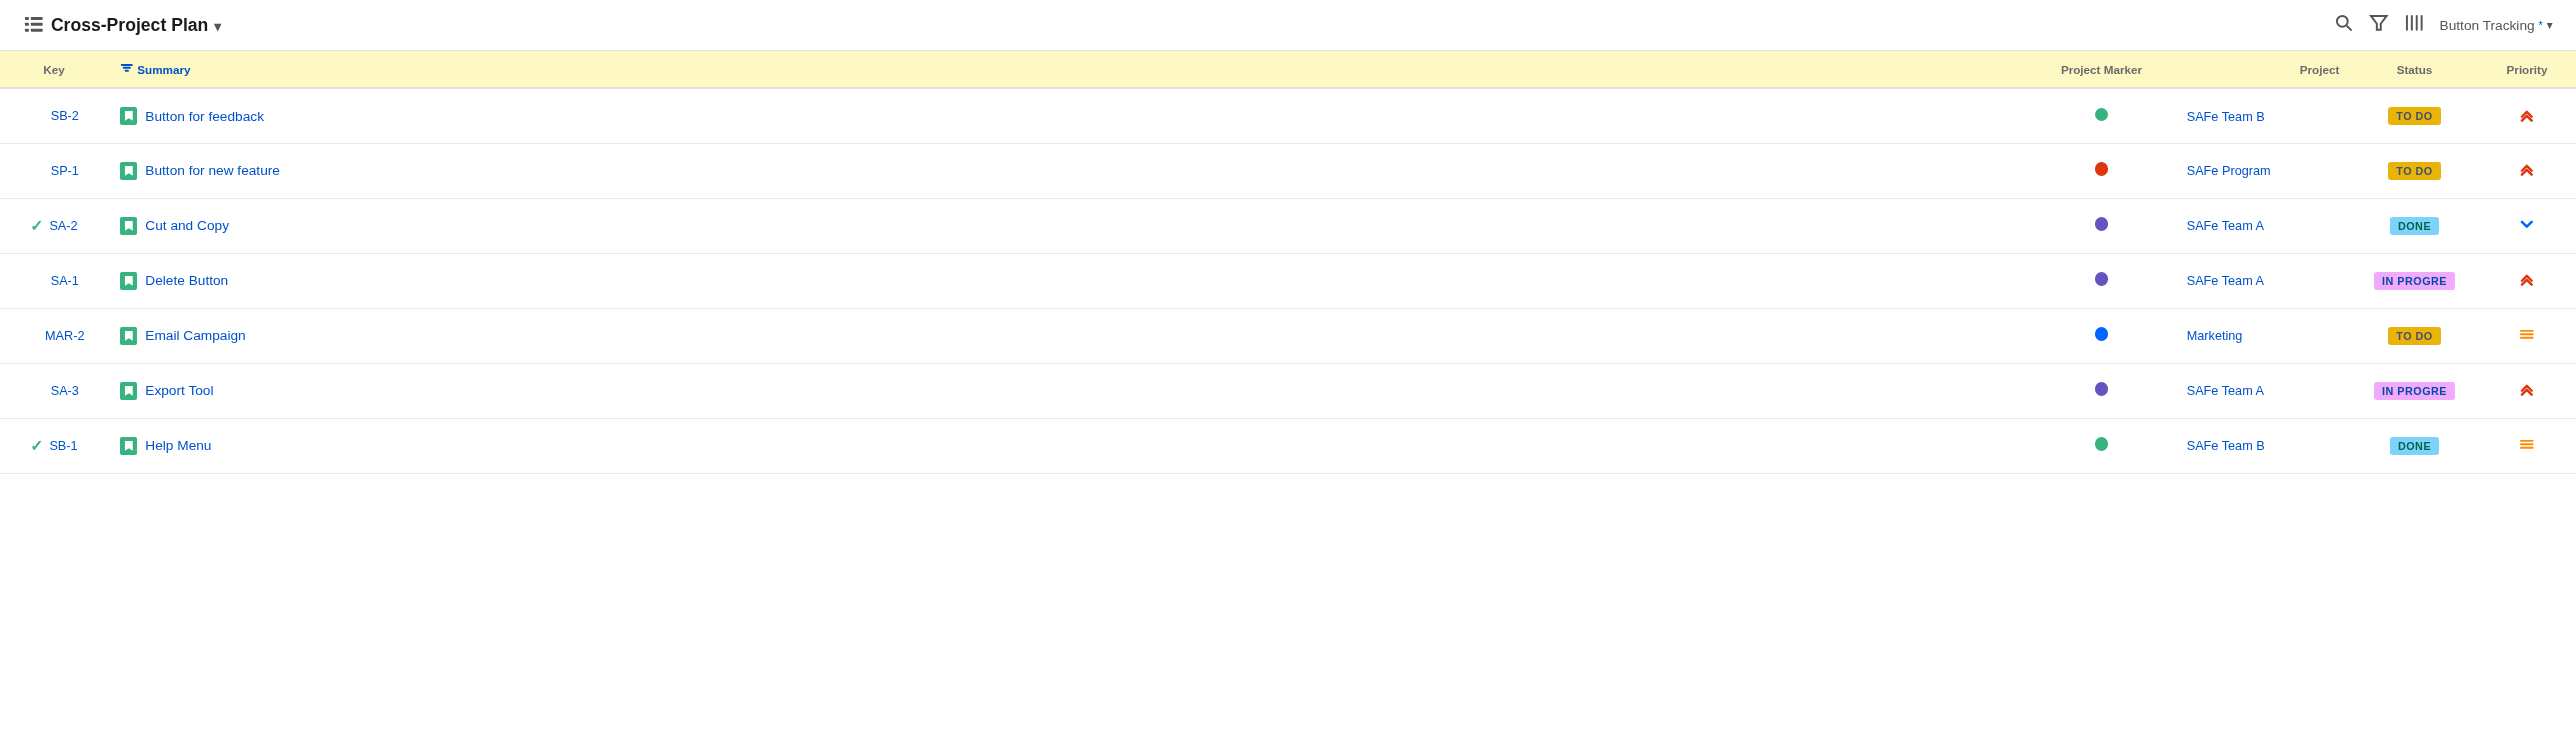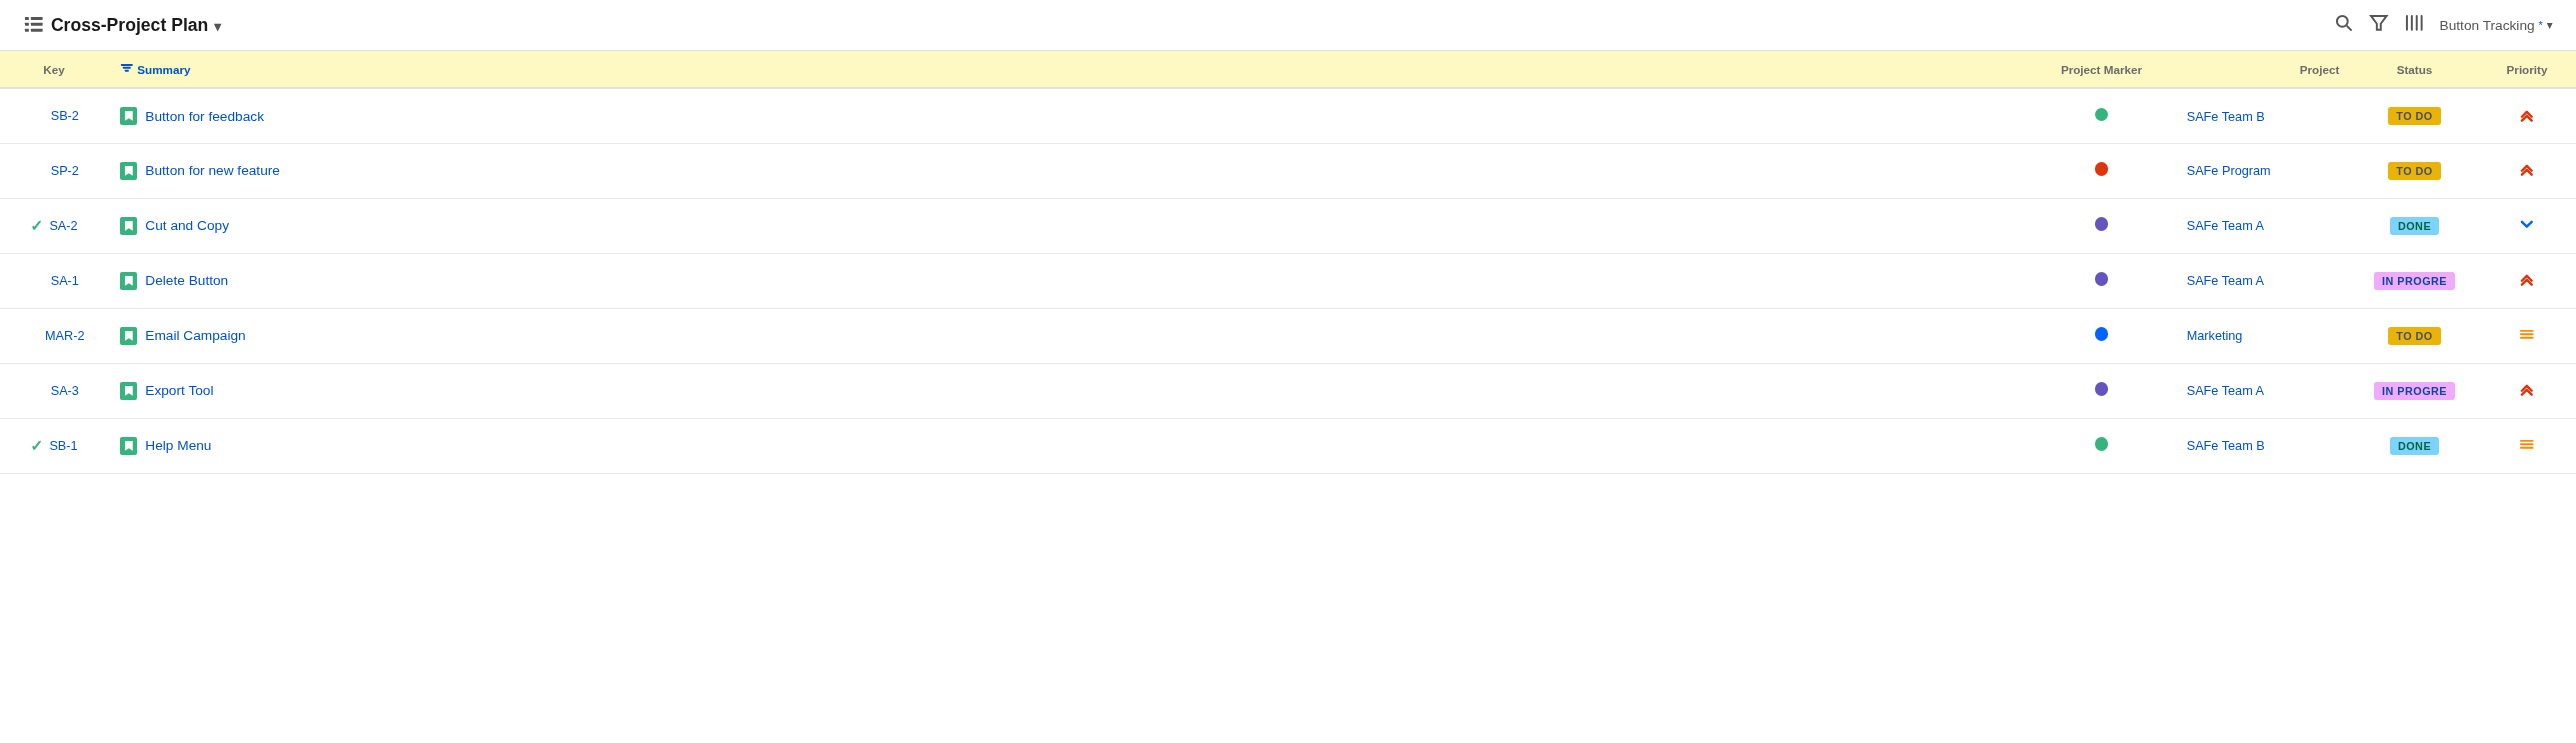--- a/index.html
+++ b/index.html
@@ -305,21 +305,21 @@
           <td class="col-status"><span class="status-badge status-todo">TO DO</span></td>
           <td class="col-priority"><svg width="17.6" height="17.6" viewBox="0 0 18 18" fill="none" stroke="#de350b" stroke-width="2.5" stroke-linecap="round" stroke-linejoin="round">
               <polyline points="4,11 9,6 14,11"></polyline>
               <polyline points="4,15 9,10 14,15"></polyline>
             </svg></td>
         </tr>
         <tr>
           <td class="col-key">
             <div class="key-cell">
               <span style="width: 15.7px; display: inline-block;"></span>
-              <a class="key-link" href="#">SP-2</a>
+              <a class="key-link" href="#">SP-1</a>
             </div>
           </td>
           <td>
             <div class="summary-cell">
               <span class="story-icon">
                 <svg viewBox="0 0 12 12" fill="white" xmlns="http://www.w3.org/2000/svg">
                   <path d="M2 1h8v10l-4-2.5L2 11V1z"></path>
                 </svg>
               </span>
               <a class="summary-link" href="#">Button for new feature</a>

